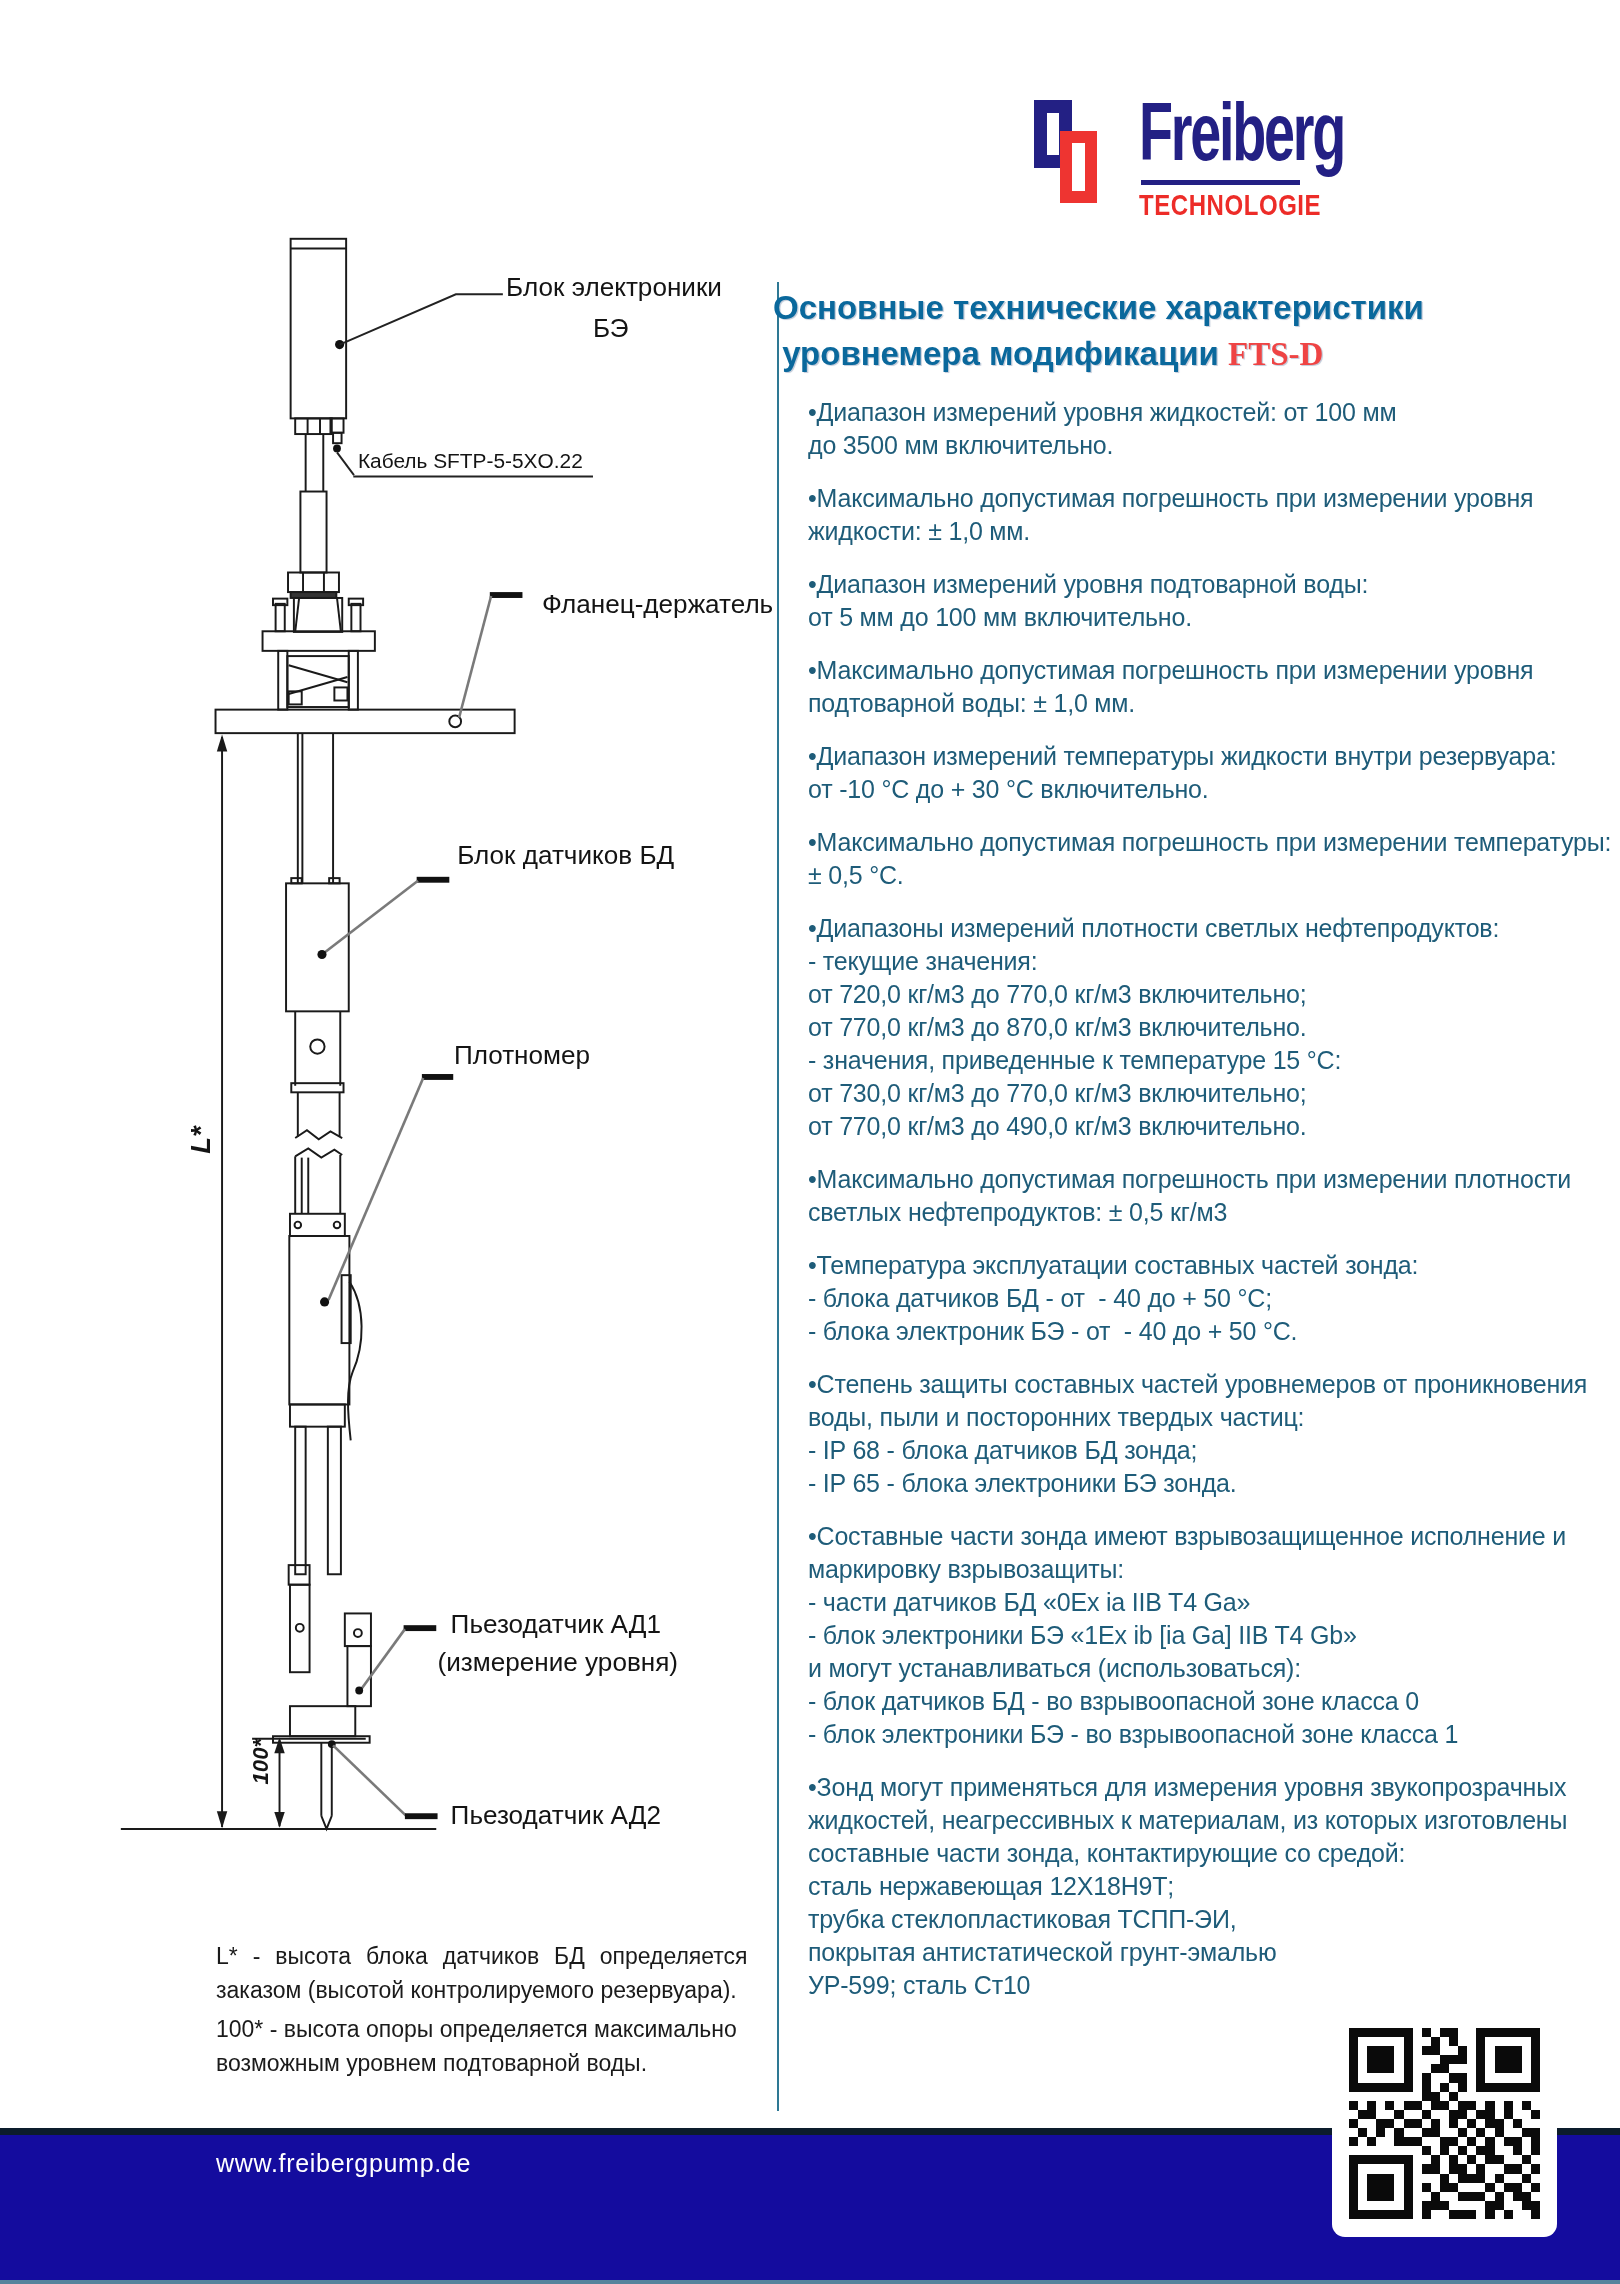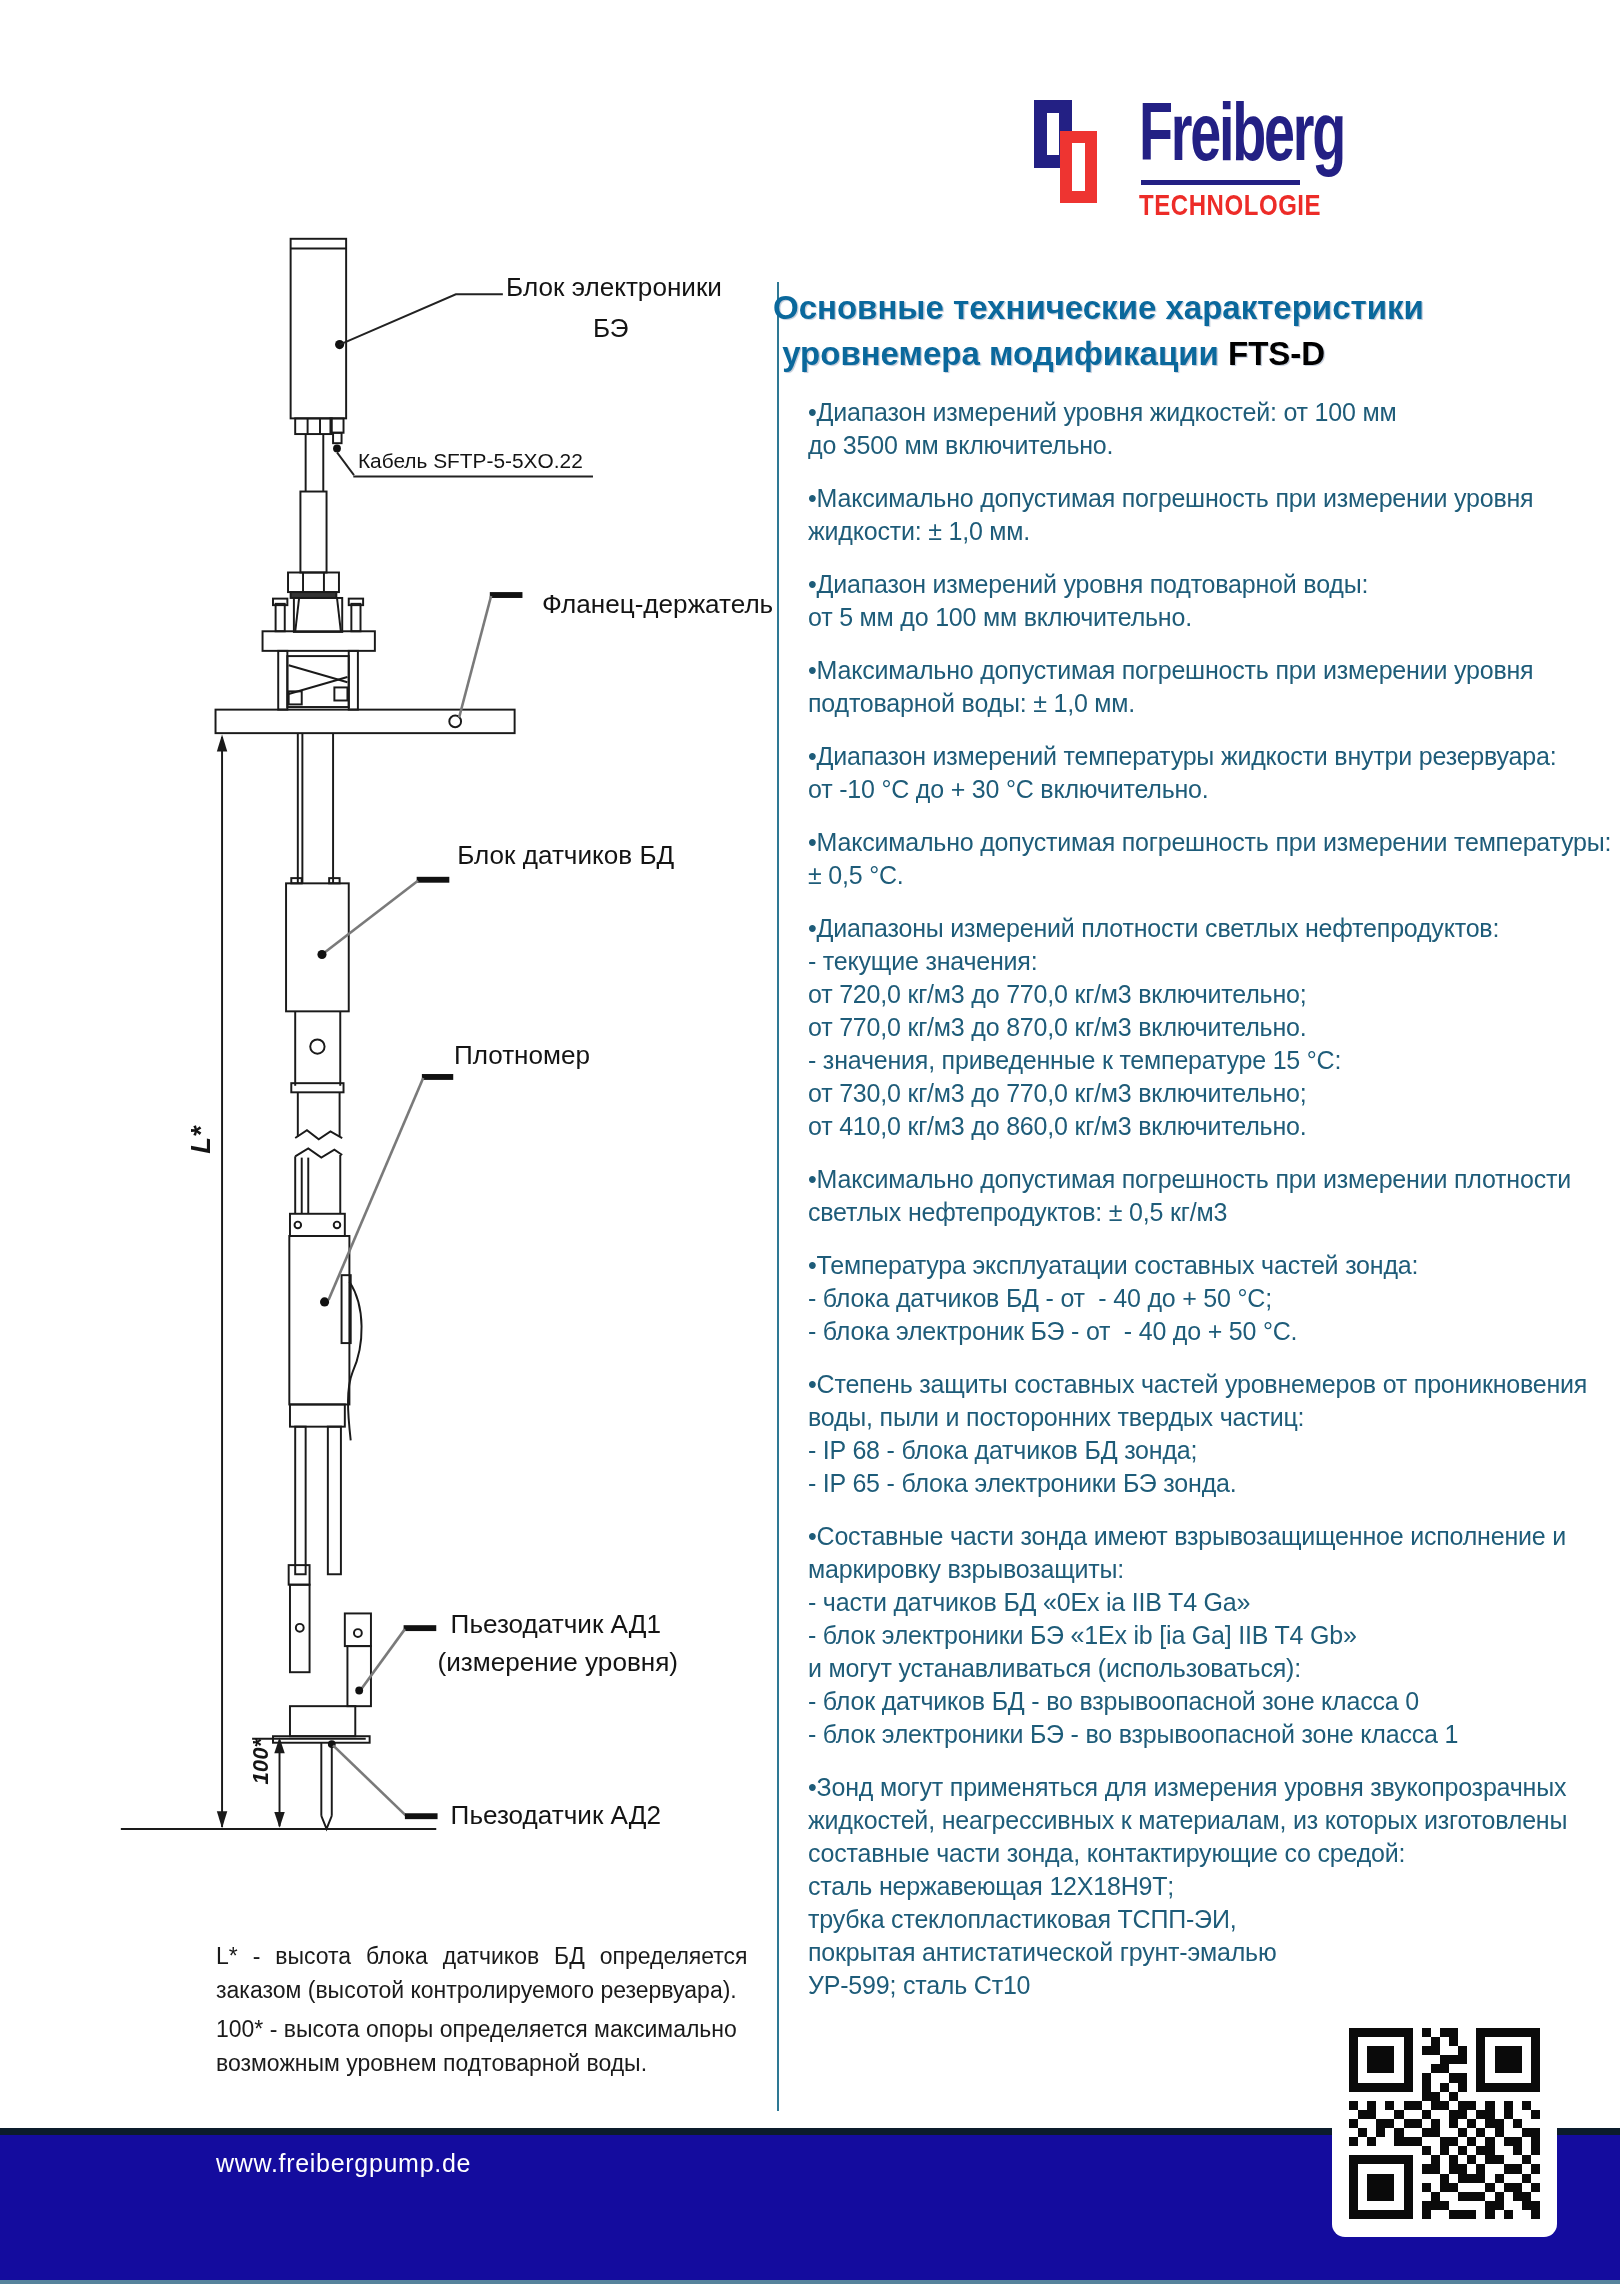--- a/index.html
+++ b/index.html
@@ -25,21 +25,21 @@
     white-space:nowrap;
   }
 
   
   .divider { position:absolute; left:777px; top:282px; width:2px; height:1829px; background:#2e7894; }
 
   
   .title { position:absolute; left:773px; top:285px; color:#0a689c; font-weight:bold;
            font-size:33px; line-height:46px; white-space:pre;
            text-shadow:1.3px 1.3px 0.7px rgba(120,140,170,0.45); }
-  .title .model { color:#000000; }
+  .title .model { color:#ef4444;font-family:Liberation Serif, serif; }
   .specs { position:absolute; left:808px; top:396px; width:803px; color:#1e5c79; }
   .spec-para { margin-bottom:20px; }
   .spec-line { font-size:25px; line-height:33px; white-space:pre; letter-spacing:-0.2px; }
 
   
   .drawing { position:absolute; left:0; top:229px; }
   .drawing text { font-family:"Liberation Sans", sans-serif; fill:#141414; }
   .lbl { font-size:40px; }
   .lbl-small { font-size:32px; }
   .dim { font-size:42px; font-weight:bold; font-style:italic; }
@@ -108,21 +108,21 @@
         <div class="spec-line">•Максимально допустимая погрешность при измерении температуры:</div>
         <div class="spec-line">± 0,5 °C.</div>
       </div>
       <div class="spec-para">
         <div class="spec-line">•Диапазоны измерений плотности светлых нефтепродуктов:</div>
         <div class="spec-line">- текущие значения:</div>
         <div class="spec-line">от 720,0 кг/м3 до 770,0 кг/м3 включительно;</div>
         <div class="spec-line">от 770,0 кг/м3 до 870,0 кг/м3 включительно.</div>
         <div class="spec-line">- значения, приведенные к температуре 15 °C:</div>
         <div class="spec-line">от 730,0 кг/м3 до 770,0 кг/м3 включительно;</div>
-        <div class="spec-line">от 410,0 кг/м3 до 860,0 кг/м3 включительно.</div>
+        <div class="spec-line">от 770,0 кг/м3 до 490,0 кг/м3 включительно.</div>
       </div>
       <div class="spec-para">
         <div class="spec-line">•Максимально допустимая погрешность при измерении плотности</div>
         <div class="spec-line">светлых нефтепродуктов: ± 0,5 кг/м3</div>
       </div>
       <div class="spec-para">
         <div class="spec-line">•Температура эксплуатации составных частей зонда:</div>
         <div class="spec-line">- блока датчиков БД - от  - 40 до + 50 °C;</div>
         <div class="spec-line">- блока электроник БЭ - от  - 40 до + 50 °C.</div>
       </div>

